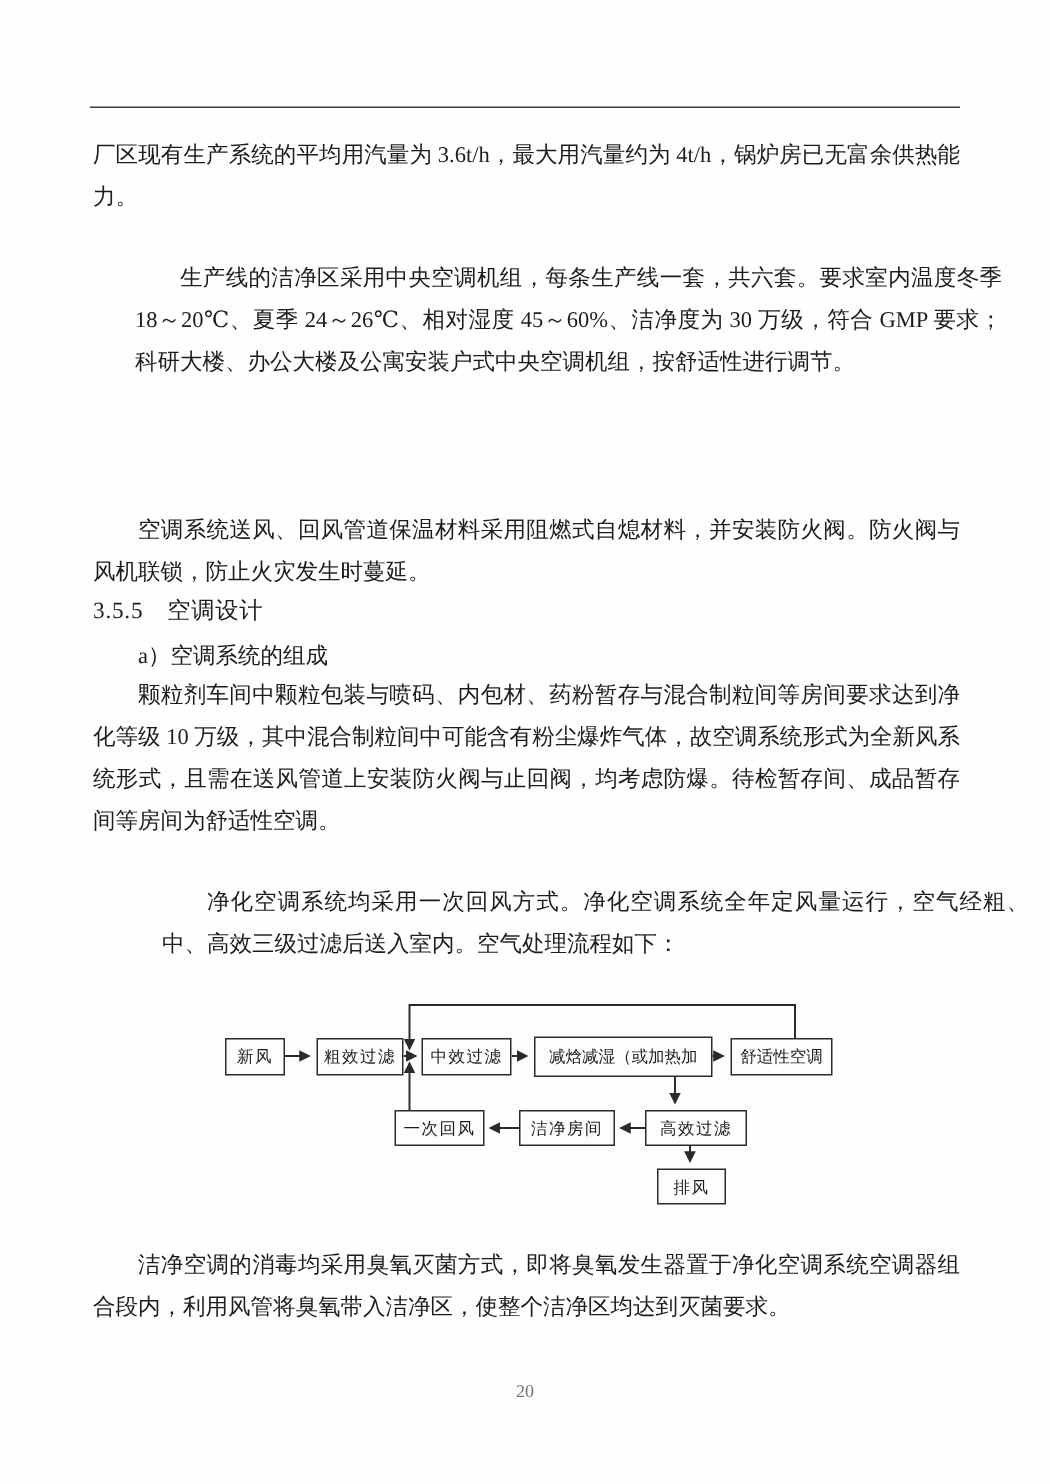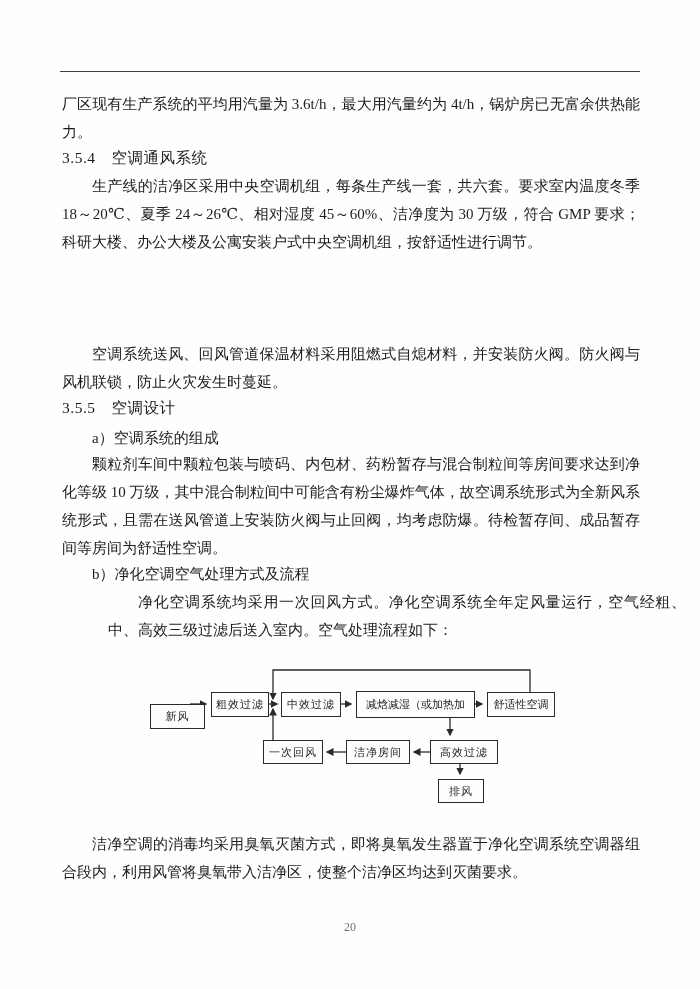--- a/index.html
+++ b/index.html
@@ -55,53 +55,51 @@
     background: #fdfdfd;
     display: flex;
     align-items: center;
     justify-content: center;
     font-size: 11px;
     letter-spacing: 1px;
     white-space: nowrap;
     color: #1c1c1c;
     box-sizing: border-box;
   }
-  .b-fresh   { left: 150px; top: 42px;  width: 55px;  height: 25px; margin-top: 12px; }
+  .b-fresh   { left: 150px; top: 42px;  width: 40px;  height: 25px; }
   .b-coarse  { left: 211px; top: 42px;  width: 58px;  height: 25px; }
   .b-medium  { left: 281px; top: 42px;  width: 60px;  height: 25px; }
   .b-treat   { left: 356px; top: 41px;  width: 119px; height: 27px; letter-spacing: 0; }
   .b-comfort { left: 487px; top: 42px;  width: 68px;  height: 25px; letter-spacing: 0; }
   .b-return  { left: 263px; top: 90px;  width: 60px;  height: 24px; }
   .b-clean   { left: 346px; top: 90px;  width: 64px;  height: 24px; }
   .b-hepa    { left: 430px; top: 90px;  width: 68px;  height: 24px; }
   .b-exhaust { left: 438px; top: 129px; width: 46px;  height: 24px; }
 </style>
 </head>
 <body>
 
 <div class="page">
 
   <div class="header-rule"></div>
 
   <div class="para" style="top:90px;">厂区现有生产系统的平均用汽量为 3.6t/h，最大用汽量约为 4t/h，锅炉房已无富余供热能力。</div>
 
-  <div class="para heading" style="top:144px;">3.5.4　空调通风系统</div>
 
-  <div class="para indent" style="top:172px;">生产线的洁净区采用中央空调机组，每条生产线一套，共六套。要求室内温度冬季18～20℃、夏季 24～26℃、相对湿度 45～60%、洁净度为 30 万级，符合 GMP 要求；科研大楼、办公大楼及公寓安装户式中央空调机组，按舒适性进行调节。</div>
+  <div class="para indent" style="top:172px;margin-left:28px;">生产线的洁净区采用中央空调机组，每条生产线一套，共六套。要求室内温度冬季18～20℃、夏季 24～26℃、相对湿度 45～60%、洁净度为 30 万级，符合 GMP 要求；科研大楼、办公大楼及公寓安装户式中央空调机组，按舒适性进行调节。</div>
 
 
   <div class="para indent" style="top:340px;">空调系统送风、回风管道保温材料采用阻燃式自熄材料，并安装防火阀。防火阀与风机联锁，防止火灾发生时蔓延。</div>
 
   <div class="para heading" style="top:394px;">3.5.5　空调设计</div>
 
   <div class="para indent" style="top:424px;">a）空调系统的组成</div>
 
   <div class="para indent" style="top:450px;">颗粒剂车间中颗粒包装与喷码、内包材、药粉暂存与混合制粒间等房间要求达到净化等级 10 万级，其中混合制粒间中可能含有粉尘爆炸气体，故空调系统形式为全新风系统形式，且需在送风管道上安装防火阀与止回阀，均考虑防爆。待检暂存间、成品暂存间等房间为舒适性空调。</div>
 
-  <div class="para indent" style="top:560px;">b）净化空调空气处理方式及流程</div>
 
   <div class="para indent" style="top:588px;margin-left:46px;">净化空调系统均采用一次回风方式。净化空调系统全年定风量运行，空气经粗、中、高效三级过滤后送入室内。空气处理流程如下：</div>
 
   <div class="diagram">
     <svg width="700" height="175" viewBox="0 0 700 175">
       <defs>
         <marker id="arr" markerWidth="7" markerHeight="7" refX="5" refY="3" orient="auto">
           <path d="M0,0 L6,3 L0,6 Z" fill="#2a2a2a"></path>
         </marker>
       </defs>

